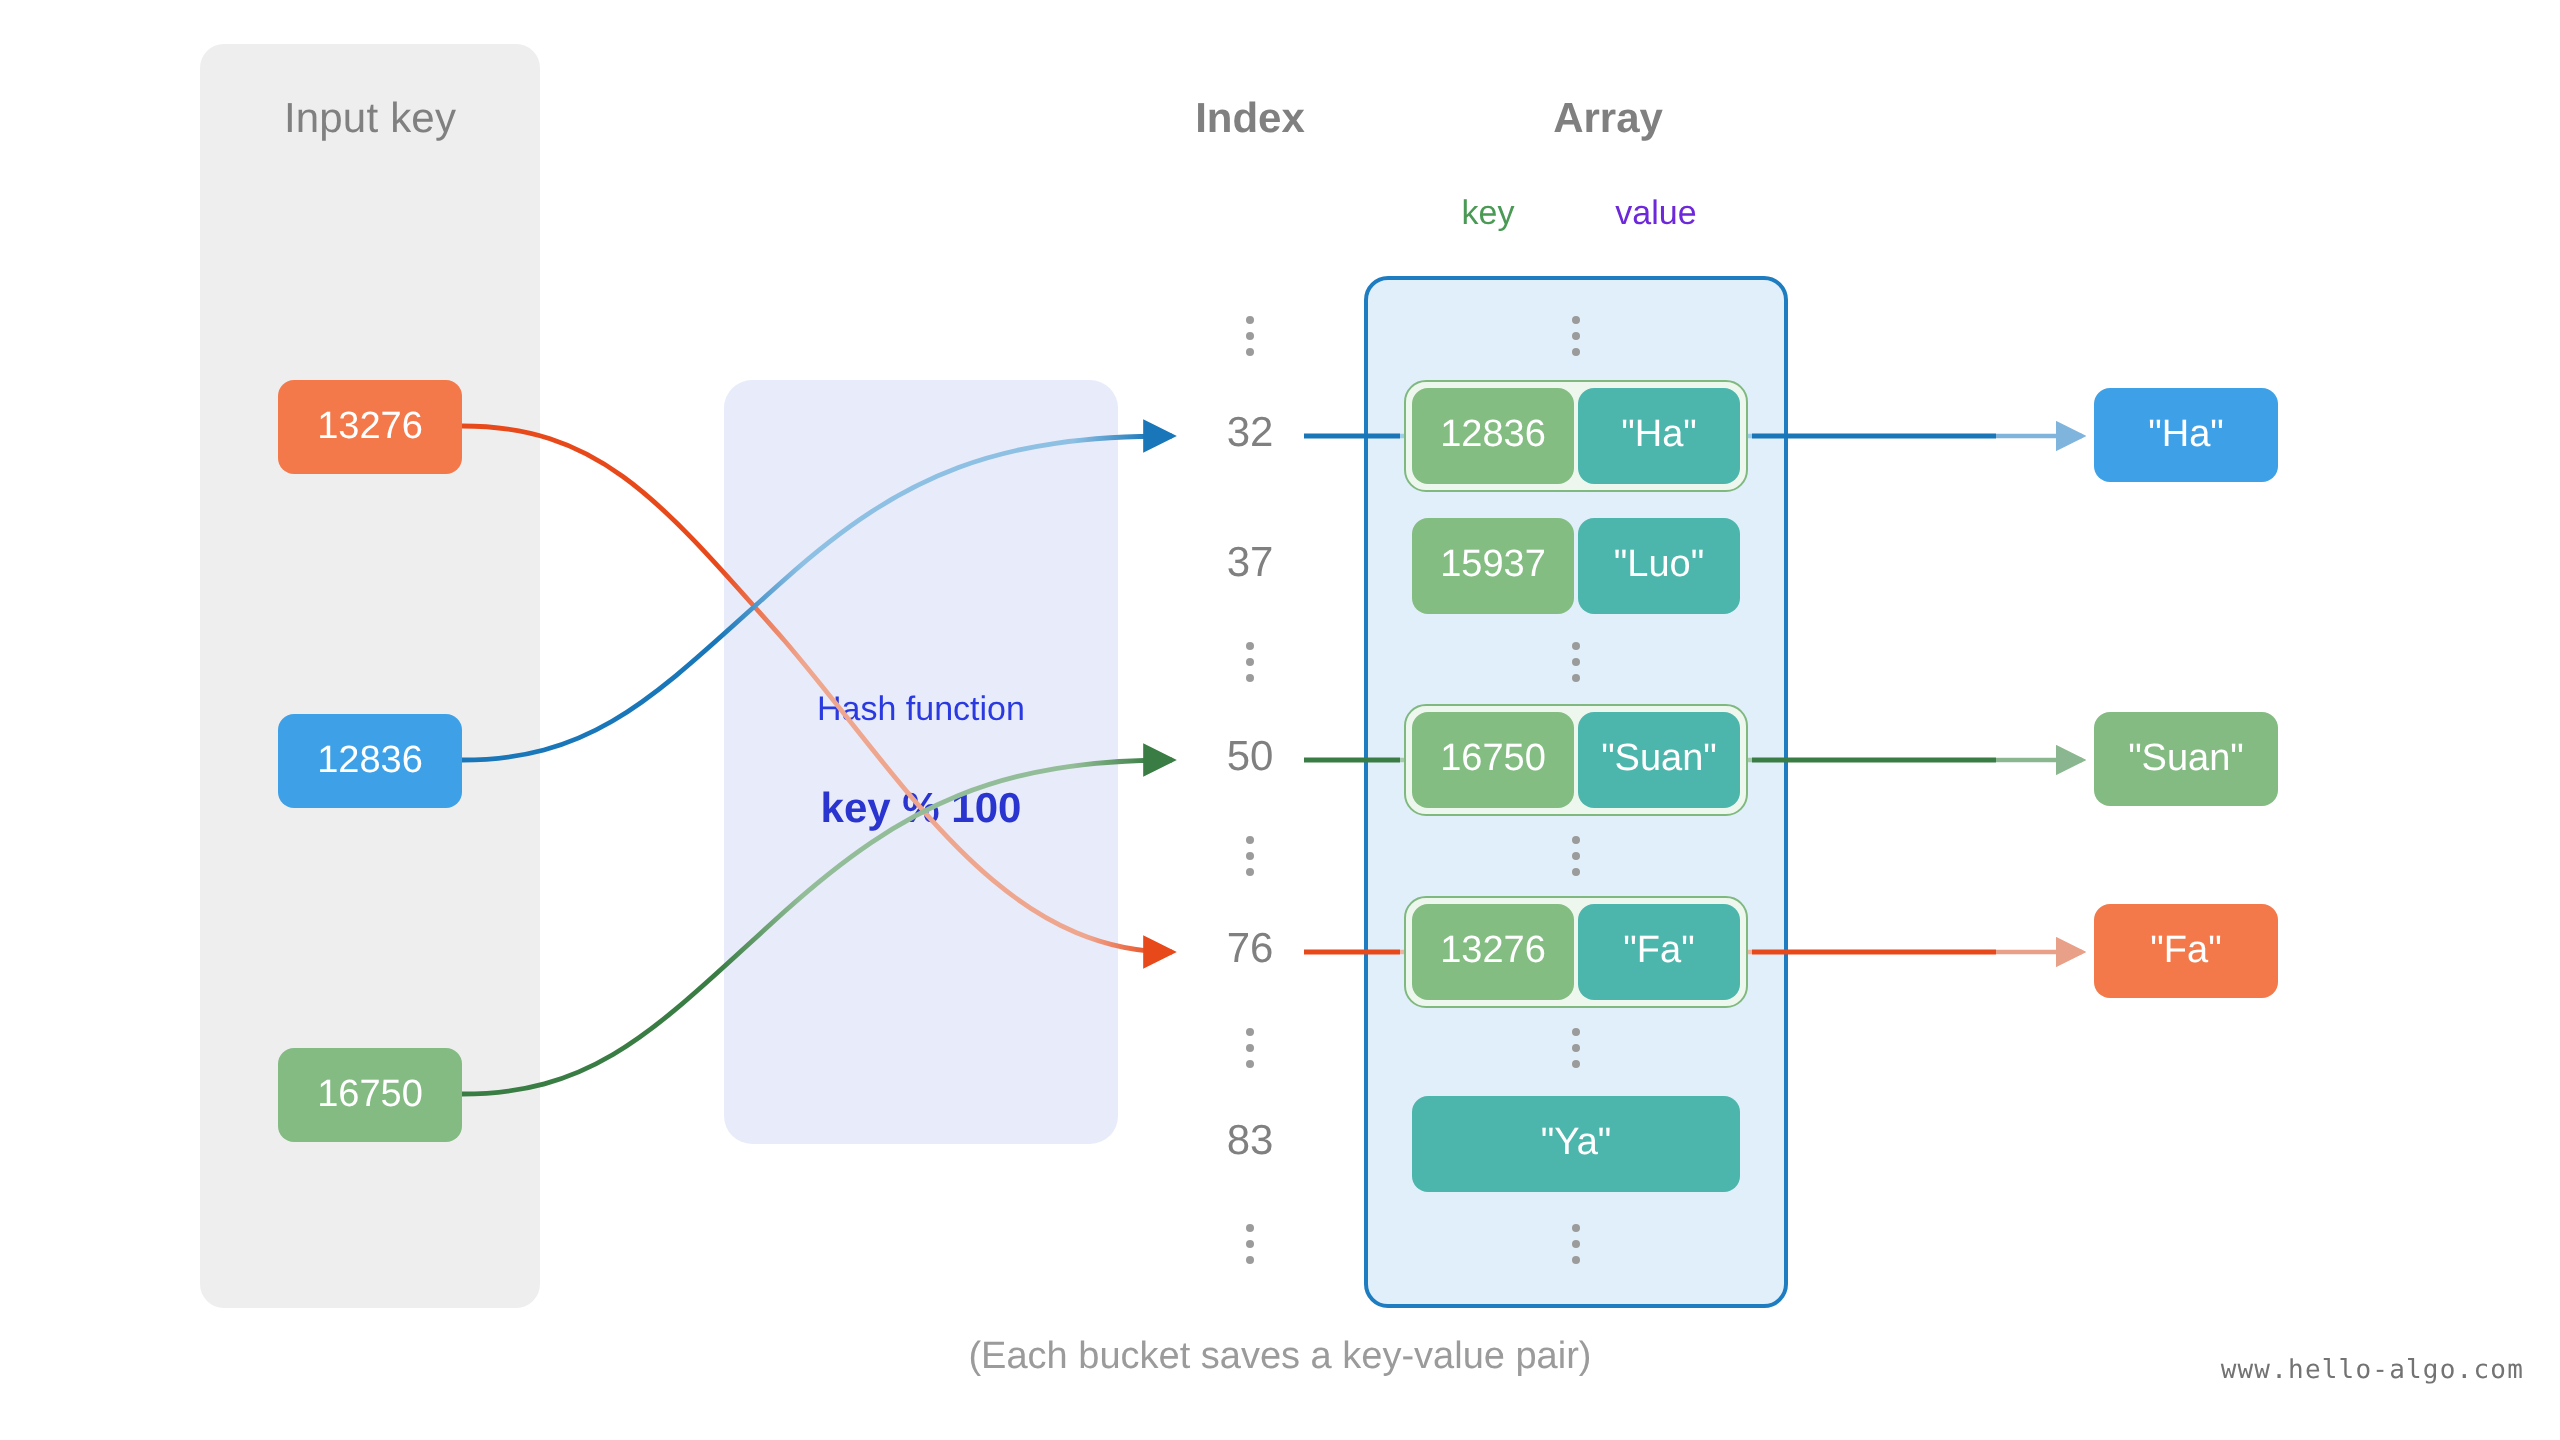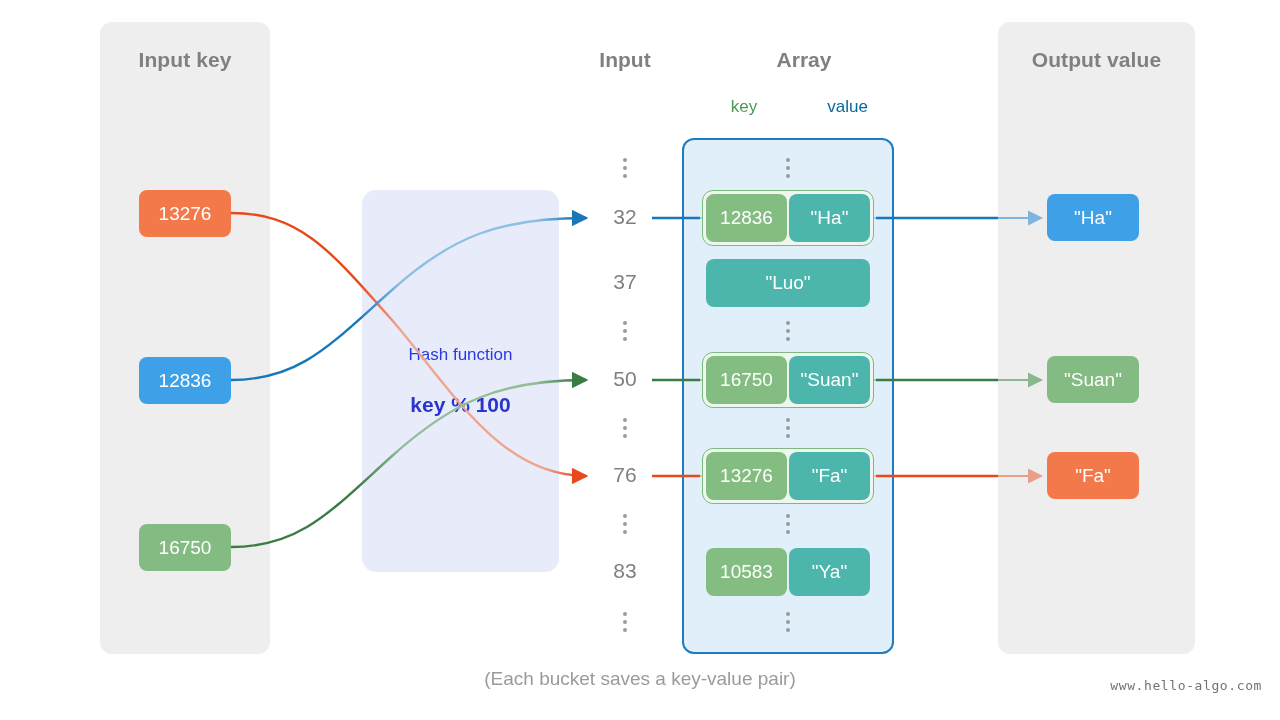--- a/index.html
+++ b/index.html
@@ -26,21 +26,21 @@
   }
   #panel-input  { left: 100px; top: 22px; width: 170px; height: 632px; }
   #panel-output { left: 998px; top: 22px; width: 197px; height: 632px; }
 
   .panel-title {
     position: absolute;
     left: 0; right: 0;
     top: 26px;
     text-align: center;
     font-size: 21px;
-    font-weight: bold;
+    font-weight: normal;
     color: #808080;
     letter-spacing: .1px;
   }
 
   
   .col-head {
     position: absolute;
     font-size: 21px;
     font-weight: bold;
     color: #808080;
@@ -50,21 +50,21 @@
   #head-index { left: 565px; top: 48px; width: 120px; }
   #head-array { left: 724px; top: 48px; width: 160px; }
 
   .sub-head {
     position: absolute;
     font-size: 17px;
     text-align: center;
     white-space: nowrap;
   }
   #head-key   { left: 705px; top: 97px; width: 78px; color: #4a9a55; }
-  #head-value { left: 788px; top: 97px; width: 80px; color: #0369a1; text-align: right; }
+  #head-value { left: 788px; top: 97px; width: 80px; color: #6d28d9; }
 
   
   #hash-box {
     position: absolute;
     left: 362px; top: 190px;
     width: 197px; height: 382px;
     background: #e8ecfa;
     border-radius: 14px;
   }
   #hash-title {
@@ -203,25 +203,22 @@
 </style>
 </head>
 <body>
 
 <div id="stage">
 
   <div class="panel" id="panel-input">
     <div class="panel-title">Input key</div>
   </div>
 
-  <div class="panel" id="panel-output">
-    <div class="panel-title">Output value</div>
-  </div>
-
-  <div class="col-head" id="head-index">Input</div>
+
+  <div class="col-head" id="head-index">Index</div>
   <div class="col-head" id="head-array">Array</div>
   <div class="sub-head" id="head-key">key</div>
   <div class="sub-head" id="head-value">value</div>
 
   <div id="hash-box">
     <div id="hash-title">Hash function</div>
     <div id="hash-formula">key % 100</div>
   </div>
 
   <div id="array-box"></div>
@@ -348,20 +345,21 @@
       <div class="vdots" style="position: absolute; left: 758px; top: 158px;">
         <i></i>
         <i></i>
         <i></i>
       </div>
       <div class="bucket marked" style="top: 190px;">
         <div class="kcell" style="background: rgb(132, 189, 130);">12836</div>
         <div class="vcell" style="background: rgb(77, 182, 172);">"Ha"</div>
       </div>
       <div class="bucket" style="top: 255px;">
+        <div class="kcell" style="background: rgb(132, 189, 130);">15937</div>
         <div class="vcell" style="background: rgb(77, 182, 172);">"Luo"</div>
       </div>
       <div class="vdots" style="position: absolute; left: 758px; top: 321px;">
         <i></i>
         <i></i>
         <i></i>
       </div>
       <div class="bucket marked" style="top: 352px;">
         <div class="kcell" style="background: rgb(132, 189, 130);">16750</div>
         <div class="vcell" style="background: rgb(77, 182, 172);">"Suan"</div>
@@ -374,21 +372,20 @@
       <div class="bucket marked" style="top: 448px;">
         <div class="kcell" style="background: rgb(132, 189, 130);">13276</div>
         <div class="vcell" style="background: rgb(77, 182, 172);">"Fa"</div>
       </div>
       <div class="vdots" style="position: absolute; left: 758px; top: 514px;">
         <i></i>
         <i></i>
         <i></i>
       </div>
       <div class="bucket" style="top: 544px;">
-        <div class="kcell" style="background: rgb(132, 189, 130);">10583</div>
         <div class="vcell" style="background: rgb(77, 182, 172);">"Ya"</div>
       </div>
       <div class="vdots" style="position: absolute; left: 758px; top: 612px;">
         <i></i>
         <i></i>
         <i></i>
       </div>
     </div>
 
   <div id="caption">(Each bucket saves a key-value pair)</div>

